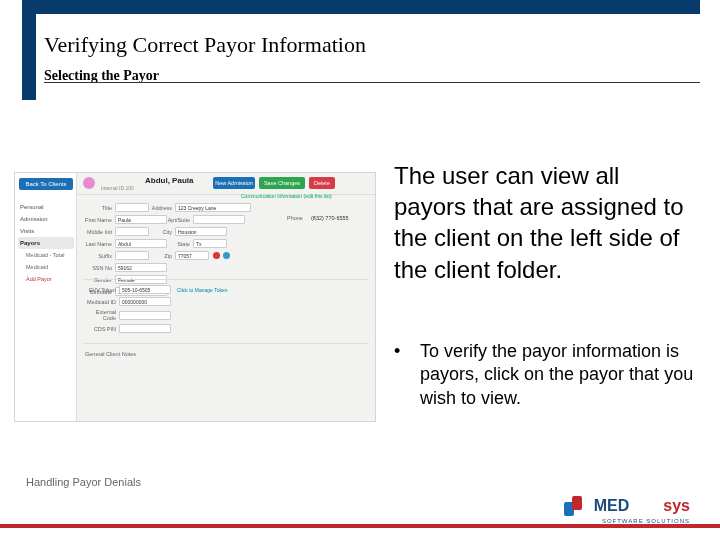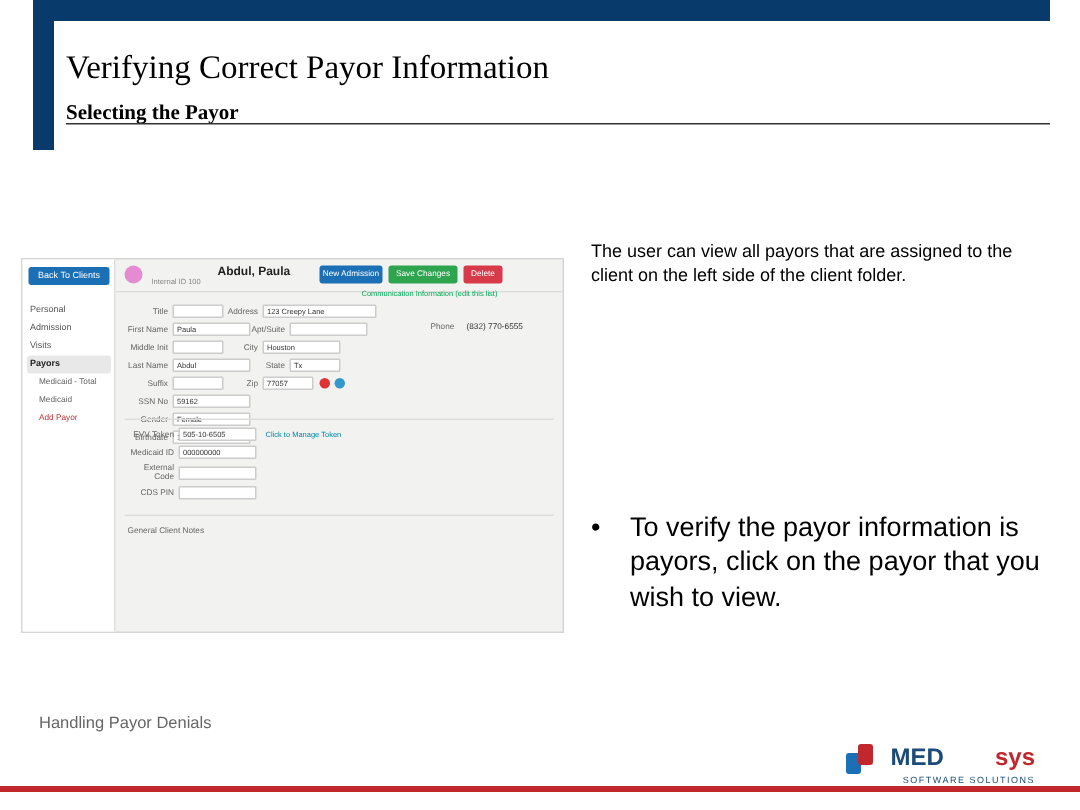--- a/index.html
+++ b/index.html
@@ -37,21 +37,21 @@
   .bluecirc{width:7px;height:7px;border-radius:50%;background:#39c;margin-left:3px;}
   .sep{position:absolute;left:6px;top:106px;right:6px;height:1px;background:#ddd;}
   .form2{position:absolute;left:6px;top:112px;right:6px;}
   .frow2{display:flex;align-items:center;margin-bottom:3px;}
   .f2lab{width:36px;text-align:right;font-size:5.5px;color:#666;padding-right:3px;}
   .token{font-size:5px;color:#08a;margin-left:6px;}
   .sep2{position:absolute;left:6px;top:170px;right:6px;height:1px;background:#ddd;}
   .gnotes{position:absolute;left:8px;top:178px;font-size:5.5px;color:#666;}
   .phone-lab{position:absolute;left:210px;top:42px;font-size:5.5px;color:#666;}
   .phone-val{position:absolute;left:234px;top:42px;font-size:5.5px;color:#333;}
-  .body-text{position:absolute;left:394px;top:160px;width:300px;font-size:12px;line-height:1.3;color:#000;}
+  .body-text{position:absolute;left:394px;top:160px;width:300px;font-size:24px;line-height:1.3;color:#000;}
   .bullet-row{position:absolute;left:394px;top:340px;width:300px;display:flex;font-size:18px;line-height:1.3;color:#000;}
   .bullet-dot{width:26px;}
   .bullet-txt{flex:1;}
   .footer-text{position:absolute;left:26px;top:476px;font-size:11px;color:#666;}
   .footer-line{position:absolute;left:0;bottom:12px;width:720px;height:4px;background:#c1272d;}
   .logo{position:absolute;right:30px;bottom:22px;display:flex;align-items:center;}
   .logo-ico{width:24px;height:24px;position:relative;margin-right:6px;}
   .logo-ico .p1{position:absolute;left:0;top:8px;width:10px;height:14px;background:#1a6fb5;border-radius:2px;}
   .logo-ico .p2{position:absolute;left:8px;top:2px;width:10px;height:14px;background:#c1272d;border-radius:2px;}
   .logo-txt{font-weight:bold;font-size:16px;}

